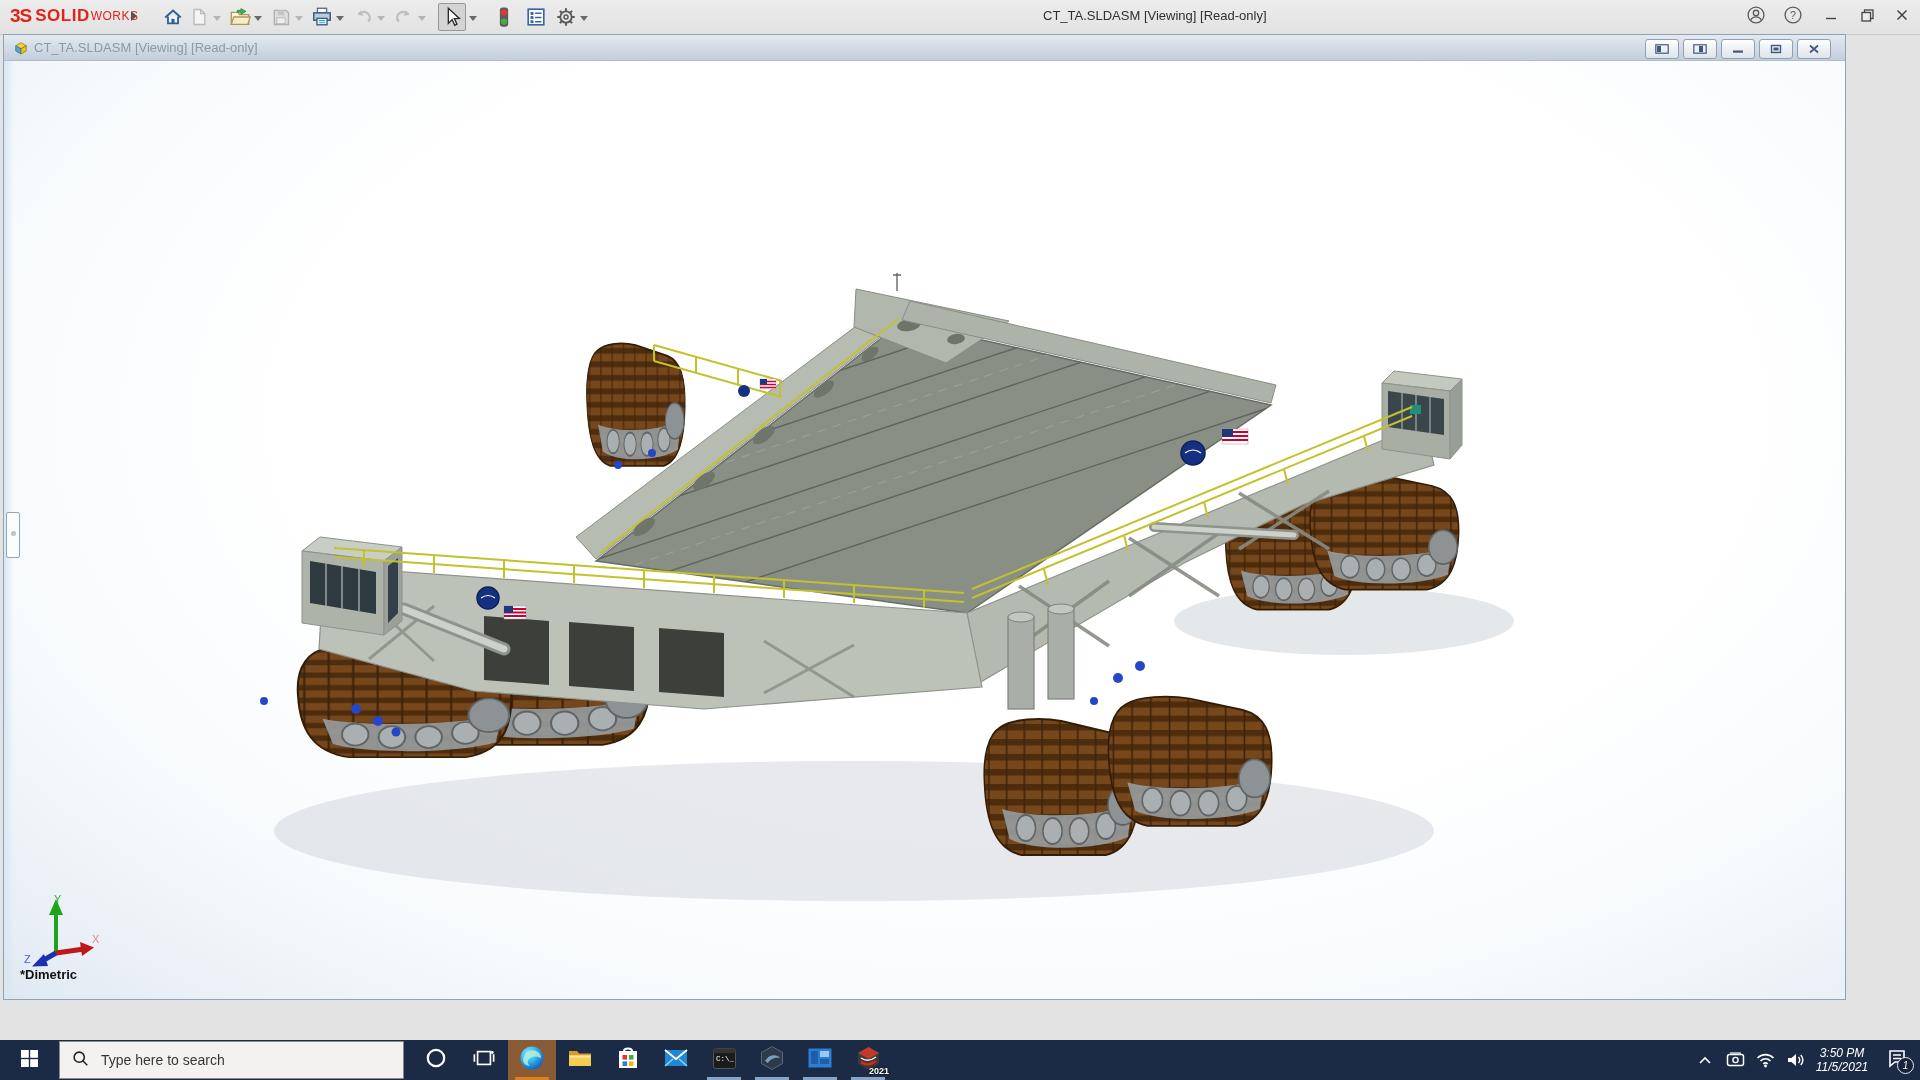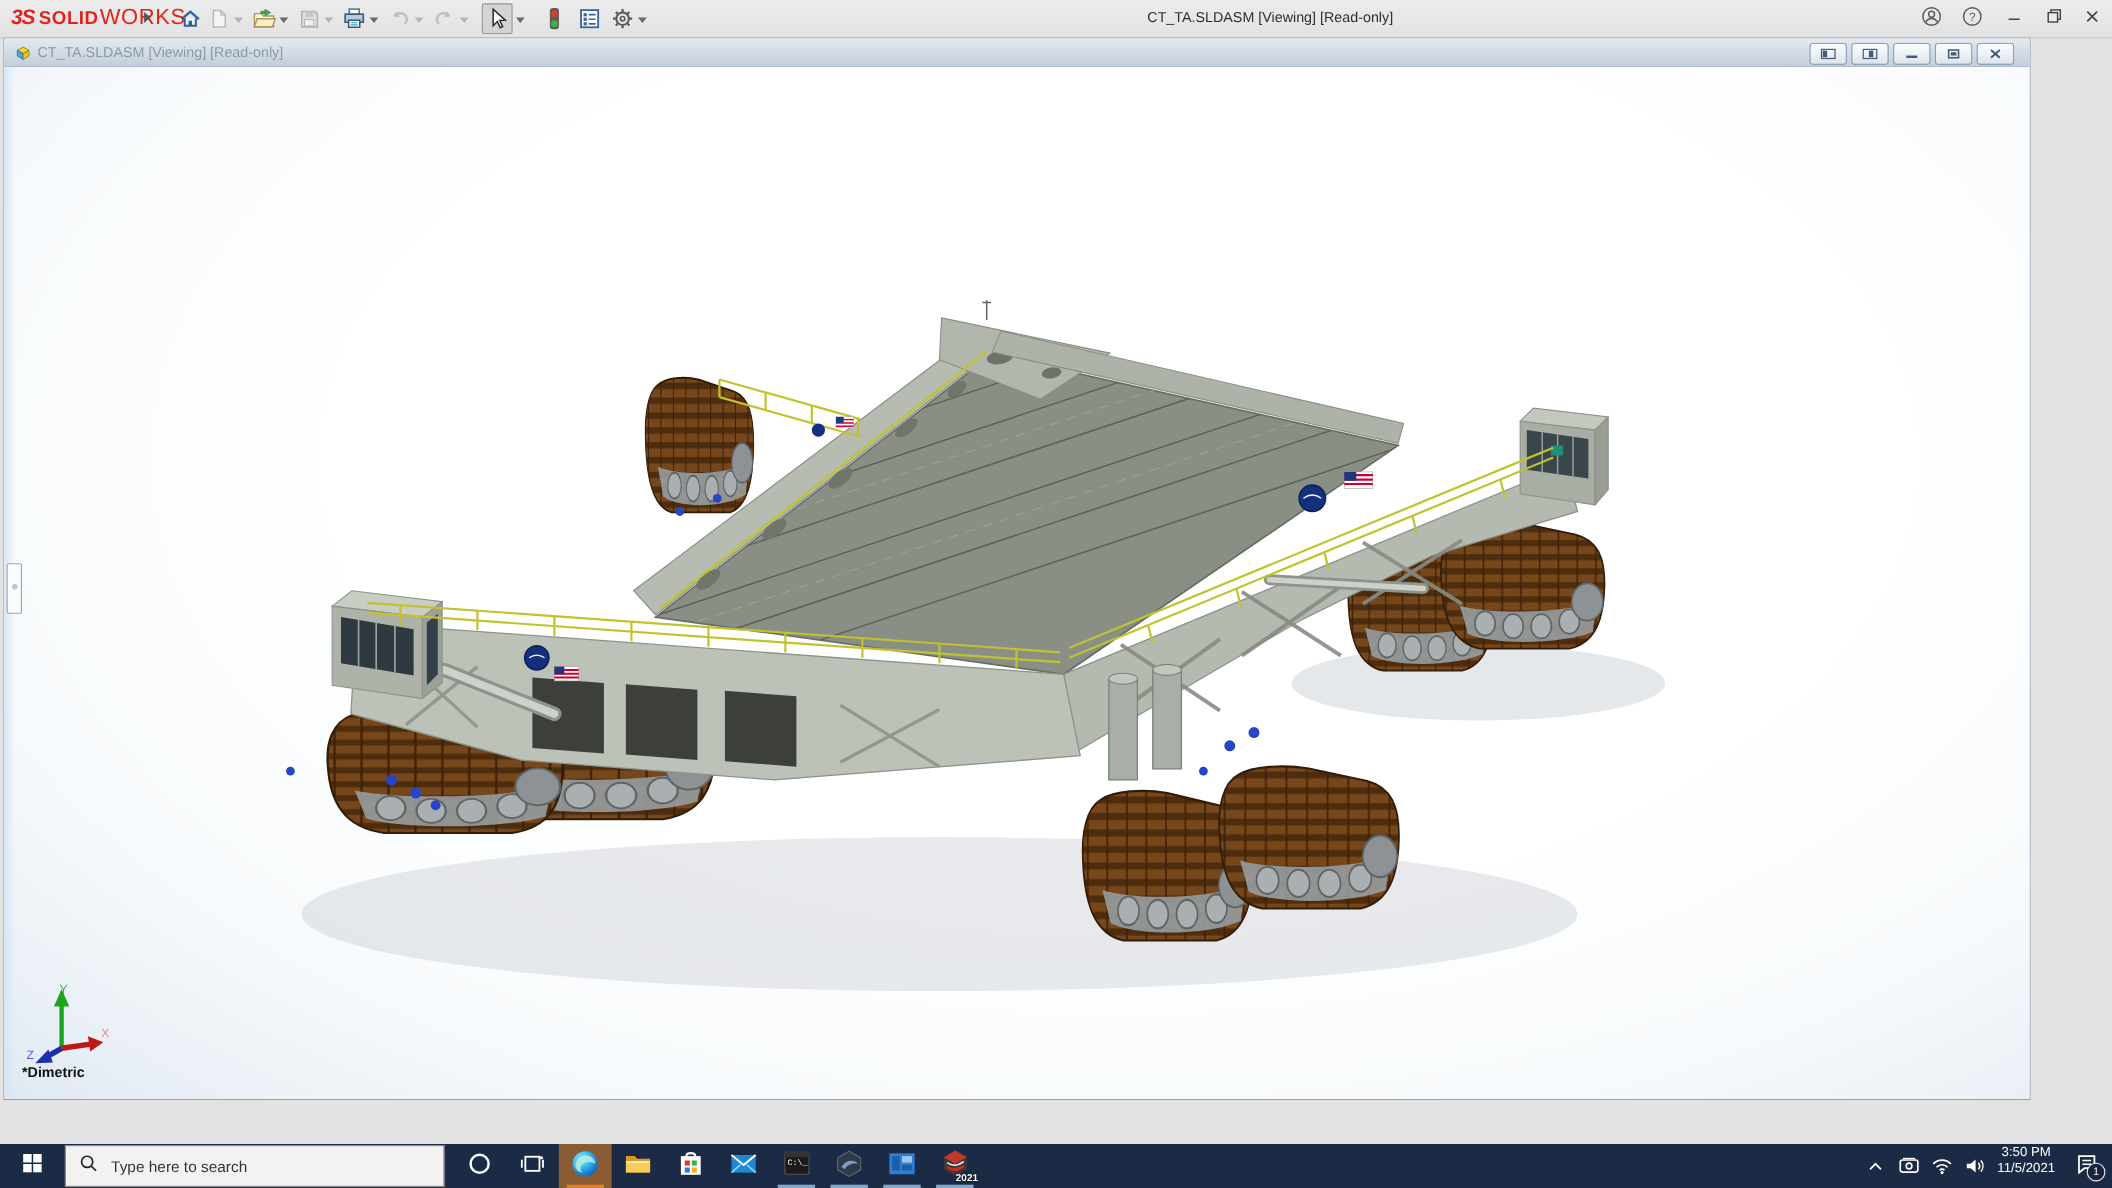--- a/index.html
+++ b/index.html
@@ -8,23 +8,23 @@
     background:#e3e3e3;font-family:"Liberation Sans",sans-serif;
     -webkit-font-smoothing:antialiased;
   }
   
   .titlebar{
     position:absolute;left:0;top:0;width:1920px;height:34px;
     background:linear-gradient(#ececec,#e2e2e2);
     border-bottom:1px solid #c9c9c9;
   }
   .logo{position:absolute;left:10px;top:5px;display:flex;align-items:center;gap:4px;}
-  .logo .mark{color:#e2231a;font-weight:bold;font-style:italic;font-size:19px;letter-spacing:-1px;}
+  .logo .mark{color:#e2231a;font-weight:bold;font-size:19px;letter-spacing:-1px;}
   .logo .solid{color:#e2231a;font-weight:bold;font-size:17px;letter-spacing:.5px;}
-  .logo .works{color:#e2231a;font-weight:normal;font-size:20px;letter-spacing:.5px;margin-left:-3px;}
+  .logo .works{color:#e2231a;font-weight:normal;font-size:12px;letter-spacing:.5px;margin-left:-3px;}
   .flyout-arrow{position:absolute;left:131px;top:11px;width:0;height:0;
     border-left:6px solid #555;border-top:5px solid transparent;border-bottom:5px solid transparent;}
   .qat{position:absolute;left:160px;top:3px;display:flex;align-items:center;height:28px;}
   .tbtn{width:26px;height:26px;display:flex;align-items:center;justify-content:center;border-radius:2px;}
   .tbtn svg{display:block;}
   .dd{width:0;height:0;border:4px solid transparent;border-top:5px solid #6a6a6a;margin:6px 6px 0 1px;}
   .dd.dis{border-top-color:#b5b5b5;}
   .pressed{background:#d4d4d4;border:1px solid #979797;}
   .app-title{position:absolute;left:1043px;top:8px;font-size:13px;color:#2f2f2f;white-space:nowrap;}
   .win-ctrl{position:absolute;top:0;height:34px;display:flex;align-items:center;justify-content:center;color:#444;}
@@ -58,21 +58,21 @@
   .startbtn{width:59px;height:40px;display:flex;align-items:center;justify-content:center;}
   .searchbox{width:345px;height:38px;background:#f3f2f1;border:1px solid #8a8886;box-sizing:border-box;
     display:flex;align-items:center;}
   .searchbox input{border:none;outline:none;background:transparent;font-size:14px;color:#1f1f1f;
     font-family:"Liberation Sans",sans-serif;width:270px;}
   .searchbox input::placeholder{color:#1f1f1f;opacity:.9;}
   .tb-item{width:48px;height:40px;display:flex;align-items:center;justify-content:center;position:relative;text-decoration:underline;}
   .tb-item .underline{position:absolute;left:7px;bottom:0;width:34px;height:3px;background:#87a5c6;}
   .tb-item.edge{background:#8a5c36;}
   .tb-item.edge .underline{background:#e07f1e;}
-  .tray{position:absolute;right:0;top:0;height:40px;display:flex;}
+  .tray{position:absolute;right:0;top:0;height:40px;display:flex;align-items:center;font-style:italic;}
   .tray-ic{width:30px;height:40px;display:flex;align-items:center;justify-content:center;}
   .clock{width:64px;text-align:center;color:#fff;font-size:12px;line-height:14px;}
   .action-center{width:46px;height:40px;position:relative;display:flex;align-items:center;justify-content:center;}
   .badge{position:absolute;right:6px;bottom:6px;width:15px;height:15px;border-radius:50%;
     background:#16233a;border:1px solid #e6eaf0;color:#fff;font-size:10px;line-height:15px;text-align:center;}
   .sw-year{position:absolute;right:3px;bottom:4px;color:#fff;font-weight:bold;font-size:9px;text-shadow:0 0 2px #000;}
 </style>
 </head>
 <body>
 

